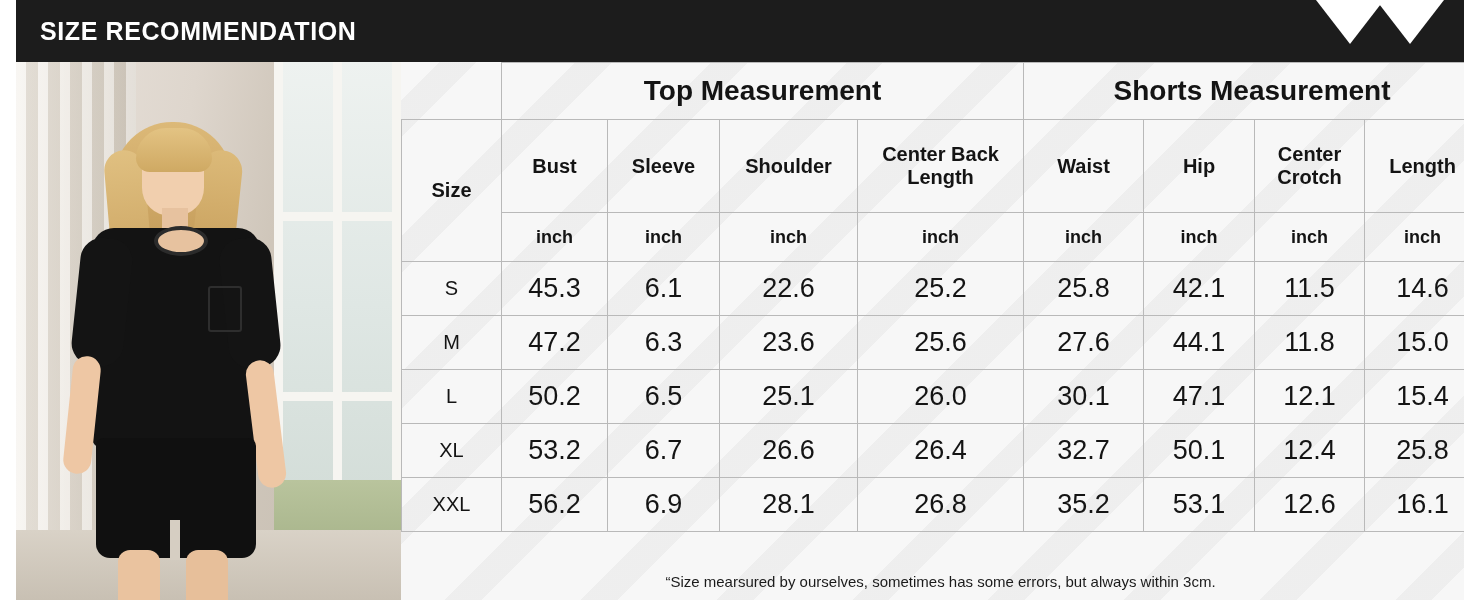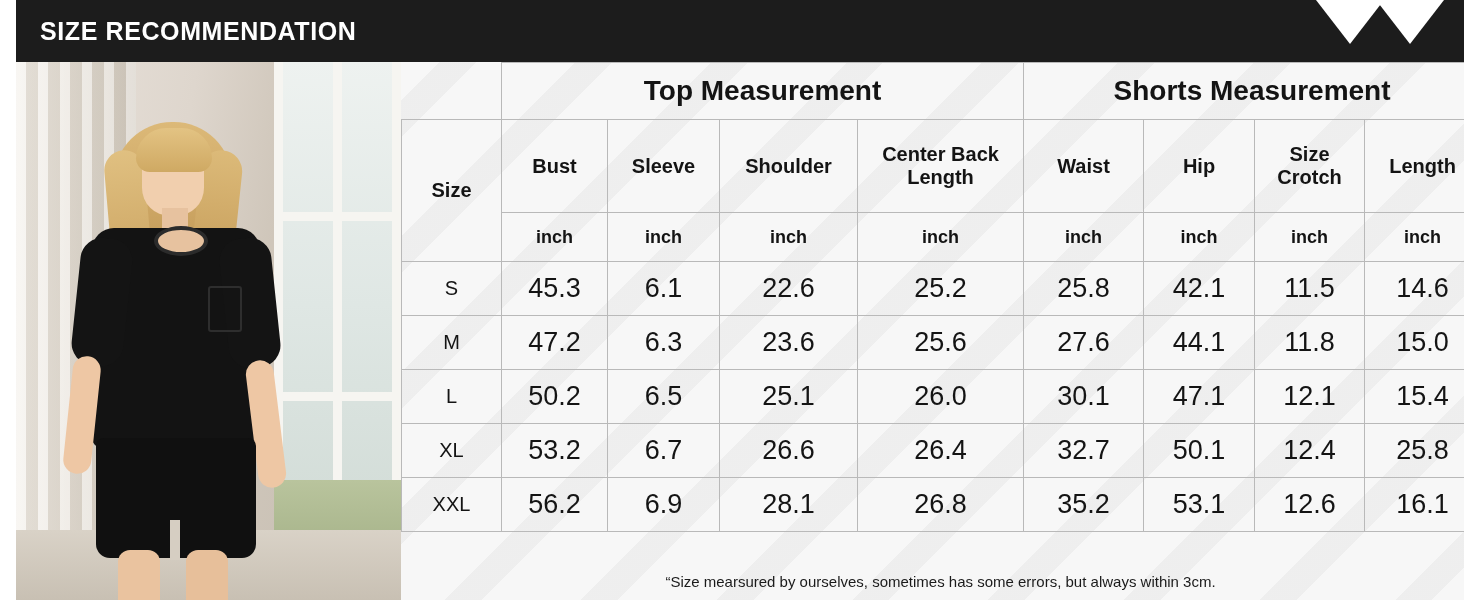--- a/index.html
+++ b/index.html
@@ -326,21 +326,21 @@
             <td class="grp-head" colspan="4">Shorts Measurement</td>
           </tr>
           <tr>
             <td class="col-head" rowspan="2">Size</td>
             <td class="col-head">Bust</td>
             <td class="col-head">Sleeve</td>
             <td class="col-head">Shoulder</td>
             <td class="col-head">Center Back Length</td>
             <td class="col-head">Waist</td>
             <td class="col-head">Hip</td>
-            <td class="col-head">Size Crotch</td>
+            <td class="col-head">Center Crotch</td>
             <td class="col-head">Length</td>
           </tr>
           <tr class="unit-row">
             <td>inch</td>
             <td>inch</td>
             <td>inch</td>
             <td>inch</td>
             <td>inch</td>
             <td>inch</td>
             <td>inch</td>

